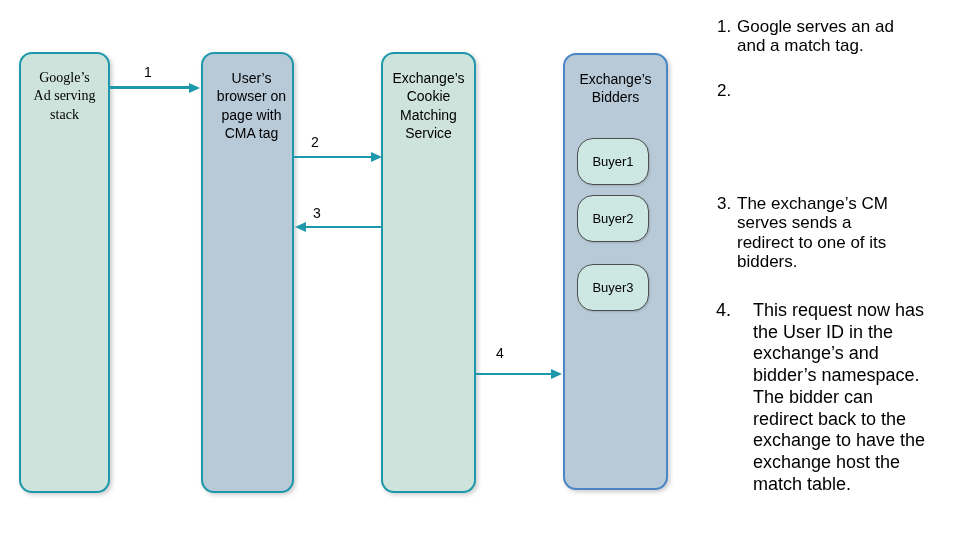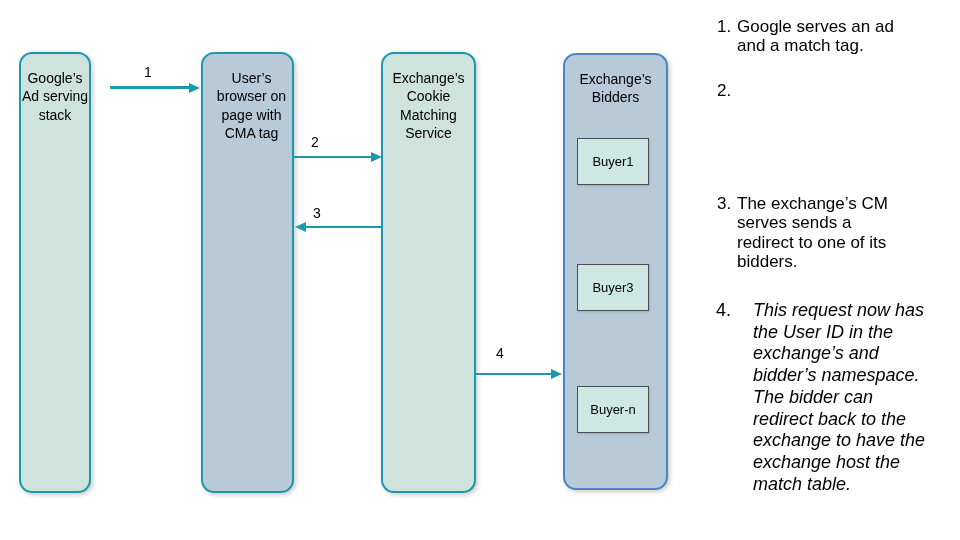--- a/index.html
+++ b/index.html
@@ -13,26 +13,26 @@
     box-sizing:border-box;box-shadow:2px 2px 4px rgba(110,110,110,0.35);
     text-align:center;
   }
   .node-green{background:var(--green-fill,#cde3dc);}
   .node-blue{background:var(--blue-fill,#b8c9d8);}
   .node-bidders{border-color:var(--bidders-border,#4a86c6);}
   .node-label{
     display:block;padding-top:15px;font-size:14px;line-height:18.3px;
     white-space:pre-line;
   }
-  #node-google{left:19px;top:52px;width:72px;height:441px;}
+  #node-google{left:19px;top:52px;width:91px;height:441px;font-family:Liberation Serif, serif;}
   #node-browser{left:201px;top:52px;width:93px;height:441px;padding-left:8px;}
   #node-cm{left:381px;top:52px;width:95px;height:441px;}
   #node-bidders{left:563px;top:53px;width:105px;height:437px;}
   .buyer{
-    position:absolute;left:12px;width:72px;height:47px;border-radius:0;
+    position:absolute;left:12px;width:72px;height:47px;border-radius:16px;
     border:1.5px solid var(--buyer-border,#4d4d4d);background:var(--buyer-fill,#cde8e2);
     box-sizing:border-box;display:flex;align-items:center;justify-content:center;
     font-size:13px;box-shadow:1px 1px 2px rgba(0,0,0,0.15);
   }
   #buyer-1{top:83px;}
   #buyer-2{top:140px;}
   #buyer-3{top:197px;margin-top:12px;}
   #buyer-n{top:331px;}
   
   .arrow{position:absolute;height:10px;}
@@ -55,21 +55,21 @@
   .step{position:absolute;}
   .step .num{position:absolute;left:0;top:0;}
   .step .txt{display:block;white-space:pre-line;}
   .step-a{font-size:17px;line-height:19.3px;}
   .step-b{font-size:18px;line-height:21.7px;}
   #step-1{left:717px;top:17px;width:220px;}
   #step-2{left:717px;top:81px;width:220px;}
   #step-3{left:717px;top:194px;width:220px;}
   #step-4{left:716px;top:300px;width:225px;}
   #step-1 .txt,#step-2 .txt,#step-3 .txt{margin-left:20px;}
-  #step-4 .txt{margin-left:37px;font-style:italic;}
+  #step-4 .txt{margin-left:37px;}
 </style>
 </head>
 <body>
 
 <div class="canvas">
 
   <div>
 
     <div class="node node-green" id="node-google">
       <span class="node-label">Google’s
@@ -90,25 +90,25 @@
 Matching
 Service</span>
     </div>
 
     <div class="node node-blue node-bidders" id="node-bidders">
       <span class="node-label">Exchange’s
 Bidders</span>
       <div class="buyer" id="buyer-1">
         <span>Buyer1</span>
       </div>
+      <div class="buyer" id="buyer-2">
+        <span>Buyer2</span>
+      </div>
       <div class="buyer" id="buyer-3">
         <span>Buyer3</span>
-      </div>
-      <div class="buyer" id="buyer-n">
-        <span>Buyer-n</span>
       </div>
     </div>
 
     <div class="arrow right" id="arrow-1">
       <div class="line"></div>
       <div class="head"></div>
     </div>
     <span class="arrow-label" id="arrow-label-1">1</span>
 
     <div class="arrow right" id="arrow-2">

